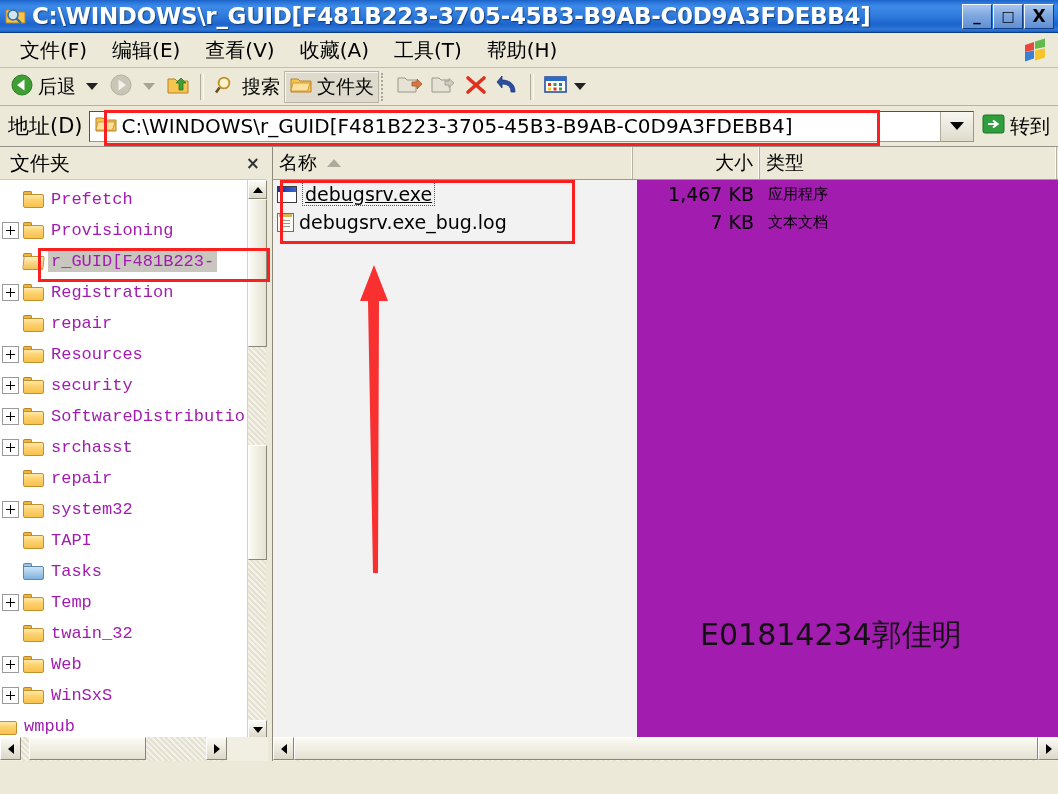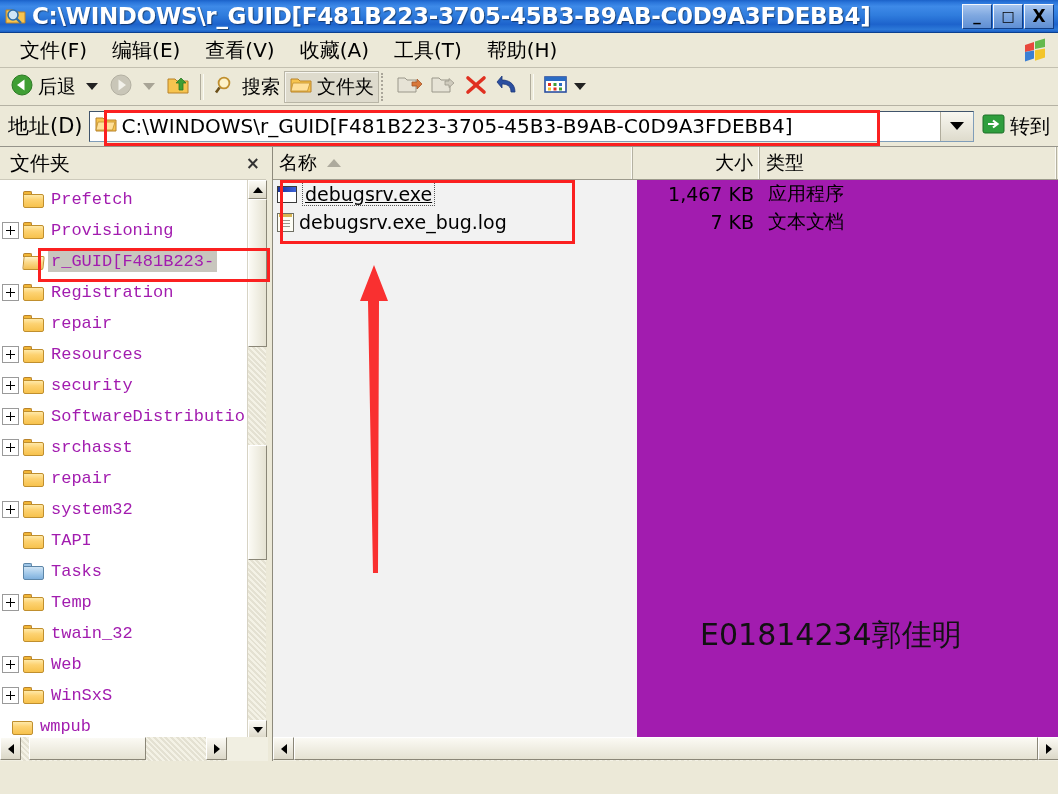--- a/index.html
+++ b/index.html
@@ -411,21 +411,21 @@
     border: 1px dotted #555;
     padding: 0 2px;
     text-decoration: underline;
   }
   .fsize {
     width: 127px; text-align: right; font-size: 19px;
     padding-right: 6px; box-sizing: border-box;
     font-family: "DejaVu Sans", sans-serif;
   }
   .ftype {
-    width: 297px; font-size: 19px; padding-left: 8px;
+    width: 297px; font-size: 15px; padding-left: 8px;
     box-sizing: border-box;
     font-family: "DejaVu Sans", sans-serif;
   }
   .listbg {
     position: absolute; left: 0; top: 33px;
     width: 364px; bottom: 0;
     background: #f2f2f2;
     z-index: 0;
   }
   .rows { position: relative; z-index: 1; }
@@ -811,21 +811,21 @@
 
         <div class="tnode">
           <span class="plus"></span>
           <span class="ficon">
               <i class="tab"></i>
               <i class="body"></i>
             </span>
           <span class="tlabel">WinSxS</span>
         </div>
 
-        <div class="tnode" style="padding-left:16px">
+        <div class="tnode" style="padding-left:0">
           <span class="ficon noTab" style="margin-left:-4px">
               <i class="body"></i>
             </span>
           <span class="tlabel">wmpub</span>
         </div>
 
       </div>
 
       <div class="vscroll">
         <div class="track"></div>

